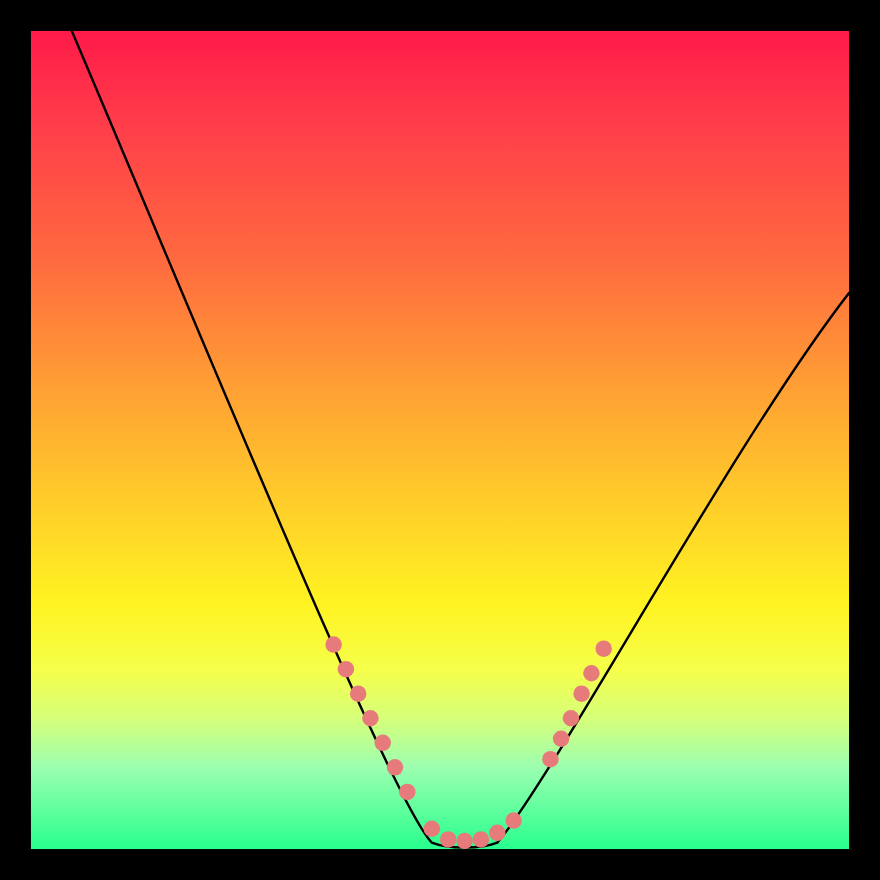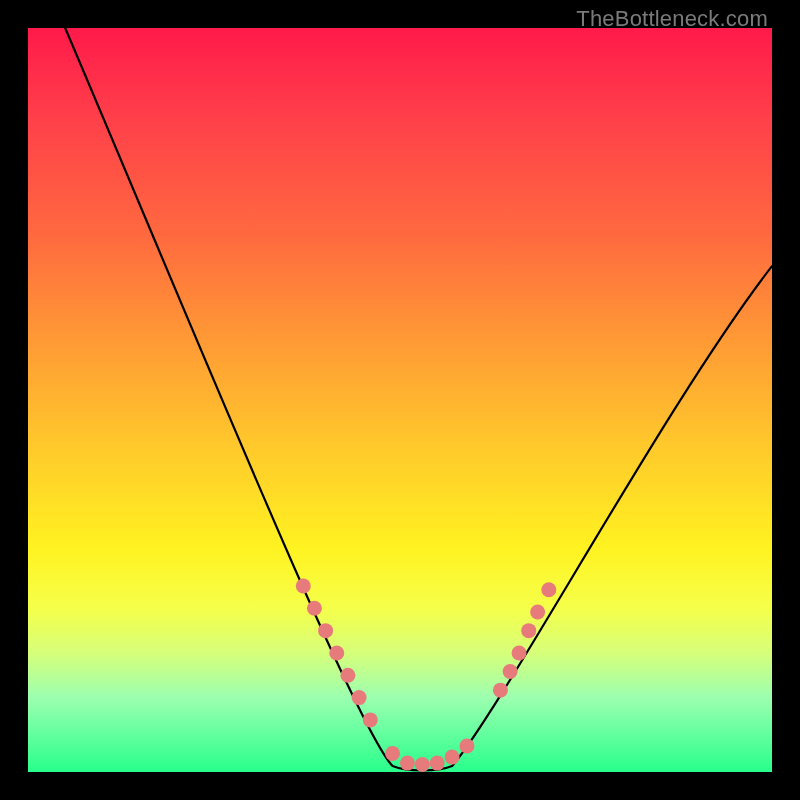--- a/index.html
+++ b/index.html
@@ -57,21 +57,20 @@
   }
   svg.curve {
     position: absolute;
     inset: 0;
   }
 </style>
 </head>
 <body>
 
 <div class="frame">
-  <div class="watermark">TheBottleneck.com</div>
 
   <div class="plot">
     <div class="grad"></div>
     <svg class="curve" viewBox="0 0 744 744" preserveAspectRatio="none">
       <path id="curve-path" fill="none" stroke="#000" stroke-width="2.2" stroke-linecap="round" d="M 37.2 0
      C 163.68 297.6, 327.36 699.36, 364.56 738.048
      C 379.44 744, 409.20000000000005 744, 424.08 738.048
      C 476.16 677.04, 639.84 372, 744 238.07999999999998"></path>
       <g id="markers">
           <circle cx="275.28" cy="558" r="7.5" fill="#e77b7b"></circle>

